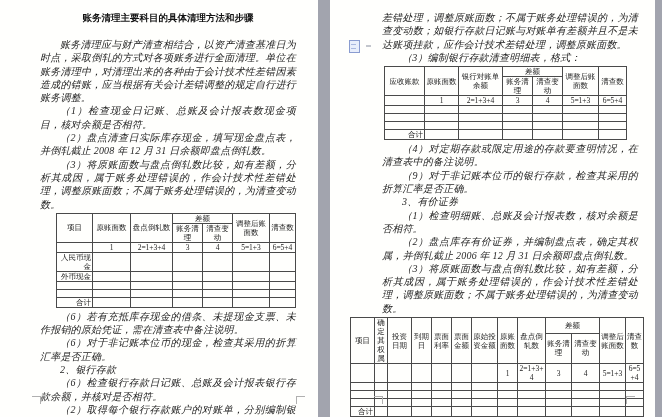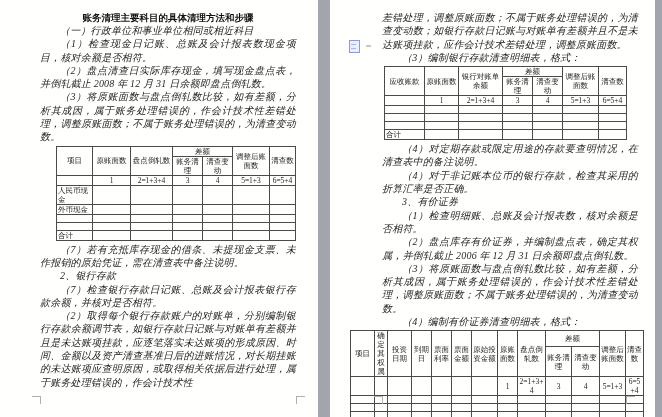--- a/index.html
+++ b/index.html
@@ -34,44 +34,44 @@
   .doc-table td{
     border:1px solid #4a4a4a;font-size:7.5px;line-height:9px;
     padding:0 1px;text-align:center;vertical-align:middle;color:#222;
     overflow:hidden;word-break:break-all;
   }
   .t-cash{width:239px;margin:2px 0 2px 16px;}
   .t-bank{width:242px;margin:2px 0 2px 2px;}
   .t-sec{width:293px;margin:2px 0 2px -32px;}
   tr.rowh{height:10px;}
   tr.rows{height:8px;}
-  td.tl{text-align:left;}
+  td.tl{text-align:right;}
 
   .mark{position:absolute;width:8px;height:7px;}
   .mark-bl{border-top:1px solid #b0b0b0;border-right:1px solid #b0b0b0;}
   .mark-br{border-top:1px solid #b0b0b0;border-left:1px solid #b0b0b0;}
 
   .annot-page{
     position:absolute;left:19px;top:40px;width:9px;height:11px;
     border:1px solid #8a9cd0;background:#e8eefb;
   }
   .annot-page::after{
     content:"";position:absolute;left:1px;top:3px;width:5px;height:3px;
     border-top:1px solid #a9b8e0;border-bottom:1px solid #a9b8e0;
   }
   .annot-dash{position:absolute;left:36px;top:45px;width:5px;height:2px;background:#c3c6cd;}
 </style>
 </head>
 <body>
 
 <div class="page" id="left-page">
   <h1 class="doc-title">账务清理主要科目的具体清理方法和步骤</h1>
+  <p class="para intro">账务清理应与财产清查相结合，以资产清查基准日为时点，采取倒轧的方式对各项账务进行全面清理。单位在账务清理中，对清理出来的各种由于会计技术性差错因素造成的错账，应当根据有关会计差错调整的规定自行进行账务调整。</p>
 
   <div>
-      <p class="para">（一）行政单位和事业单位相同或相近科目</p>
       <p class="para">（1）检查现金日记账、总账及会计报表数现金项目，核对余额是否相符。</p>
       <p class="para">（2）盘点清查日实际库存现金，填写现金盘点表，并倒轧截止 2008 年 12 月 31 日余额即盘点倒轧数。</p>
       <p class="para">（3）将原账面数与盘点倒轧数比较，如有差额，分析其成因，属于账务处理错误的，作会计技术性差错处理，调整原账面数；不属于账务处理错误的，为清查变动数。</p>
     </div>
 
   <table class="doc-table t-cash">
     <colgroup>
       <col style="width:36px">
         <col style="width:38px">
         <col style="width:42px">
@@ -144,23 +144,24 @@
           <td></td>
           <td></td>
           <td></td>
           <td></td>
           <td></td>
     </tr>
   </tbody>
     </table>
 
   <div>
-      <p class="para">（7）若有充抵库存现金的借条、未提现金支票、未作报销的原始凭证，需在清查表中备注说明。</p>
+      <p class="para">（6）若有充抵库存现金的借条、未提现金支票、未作报销的原始凭证，需在清查表中备注说明。</p>
+      <p class="para">（6）对于非记账本位币的现金，检查其采用的折算汇率是否正确。</p>
       <p class="para">2、银行存款</p>
-      <p class="para">（7）检查银行存款日记账、总账及会计报表银行存款余额，并核对是否相符。</p>
+      <p class="para">（6）检查银行存款日记账、总账及会计报表银行存款余额，并核对是否相符。</p>
       <p class="para">（2）取得每个银行存款账户的对账单，分别编制银行存款余额调节表，如银行存款日记账与对账单有差额并且是未达账项挂款，应逐笔落实未达账项的形成原因、时间、金额以及资产清查基准日后的进账情况，对长期挂账的未达账项应查明原因，或取得相关依据后进行处理，属于账务处理错误的，作会计技术性</p>
     </div>
 
   <div class="mark mark-bl" style="left:32px;top:396px;"></div>
   <div class="mark mark-br" style="left:296px;top:396px;"></div>
 </div>
 
 <div class="page" id="right-page">
   <p class="para no-indent">差错处理，调整原账面数；不属于账务处理错误的，为清查变动数；如银行存款日记账与对账单有差额并且不是未达账项挂款，应作会计技术差错处理，调整原账面数。</p>
   <p class="para">（3）编制银行存款清查明细表，格式：</p>
@@ -231,26 +232,25 @@
           <td></td>
           <td></td>
           <td></td>
           <td></td>
     </tr>
   </tbody>
     </table>
 
   <div>
       <p class="para">（4）对定期存款或限定用途的存款要查明情况，在清查表中的备注说明。</p>
-      <p class="para">（4）对于非记账本位币的银行存款，检查其采用的折算汇率是否正确。</p>
+      <p class="para">（9）对于非记账本位币的银行存款，检查其采用的折算汇率是否正确。</p>
       <p class="para">3、有价证券</p>
       <p class="para">（1）检查明细账、总账及会计报表数，核对余额是否相符。</p>
       <p class="para">（2）盘点库存有价证券，并编制盘点表，确定其权属，并倒轧截止 2006 年 12 月 31 日余额即盘点倒轧数。</p>
       <p class="para">（3）将原账面数与盘点倒轧数比较，如有差额，分析其成因，属于账务处理错误的，作会计技术性差错处理，调整原账面数；不属于账务处理错误的，为清查变动数。</p>
-      <p class="para">（4）编制有价证券清查明细表，格式：</p>
     </div>
 
   <table class="doc-table t-sec">
     <colgroup>
       <col style="width:24px">
         <col style="width:13px">
         <col style="width:24px">
         <col style="width:20px">
       <col style="width:20px">
         <col style="width:20px">

